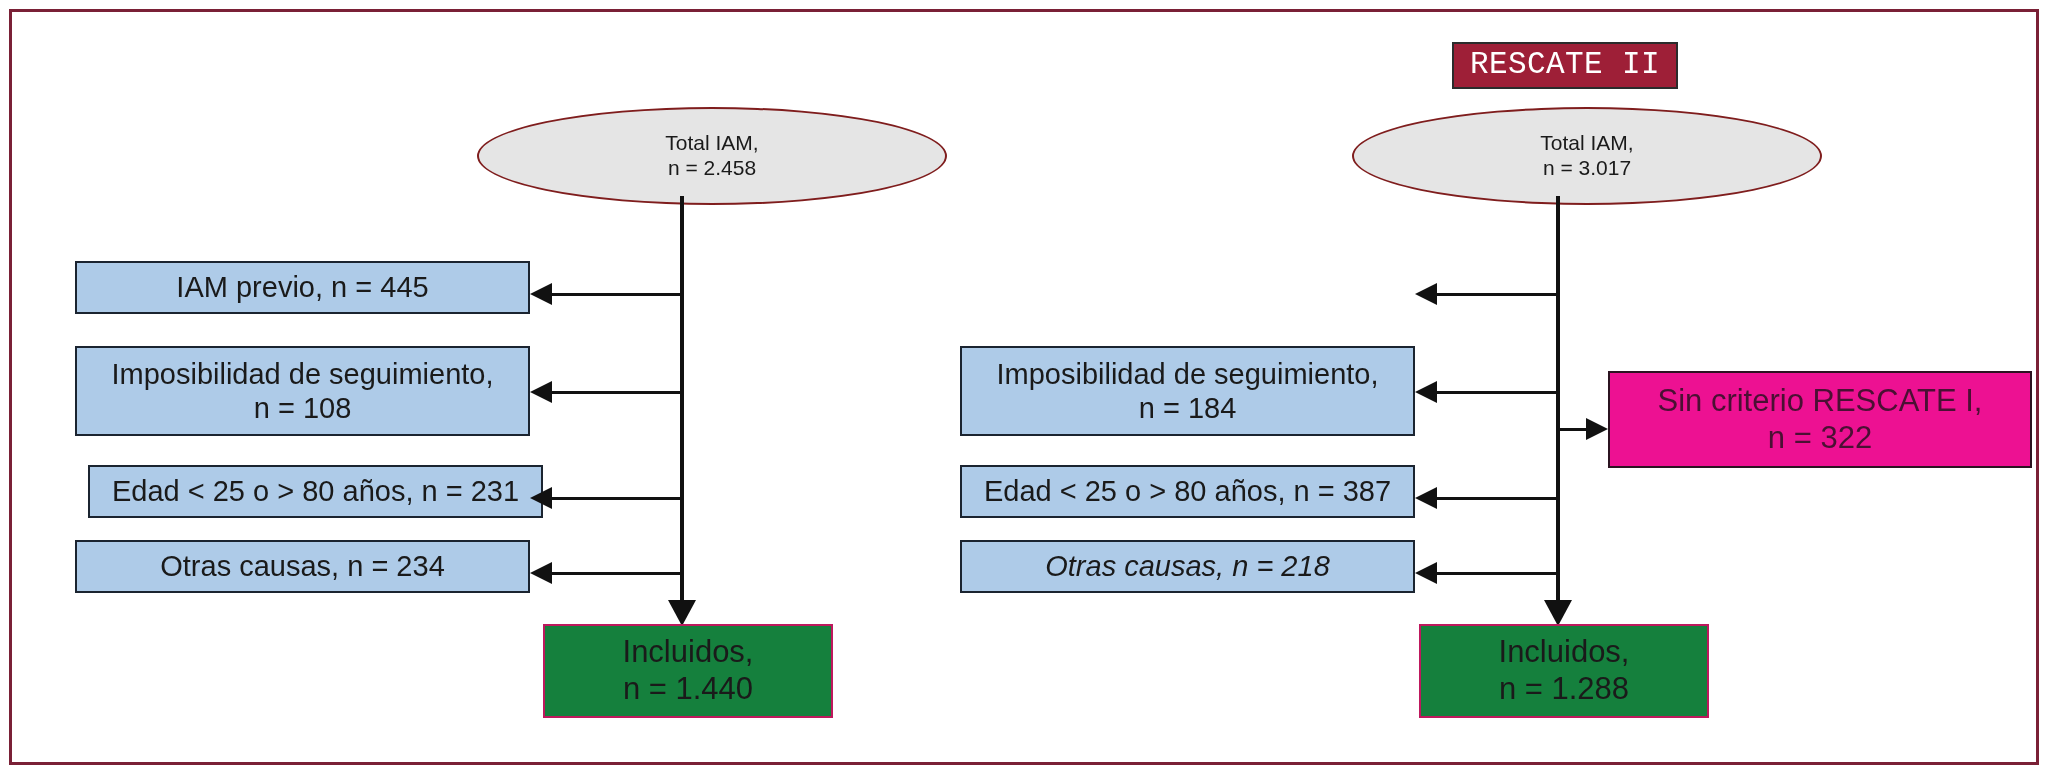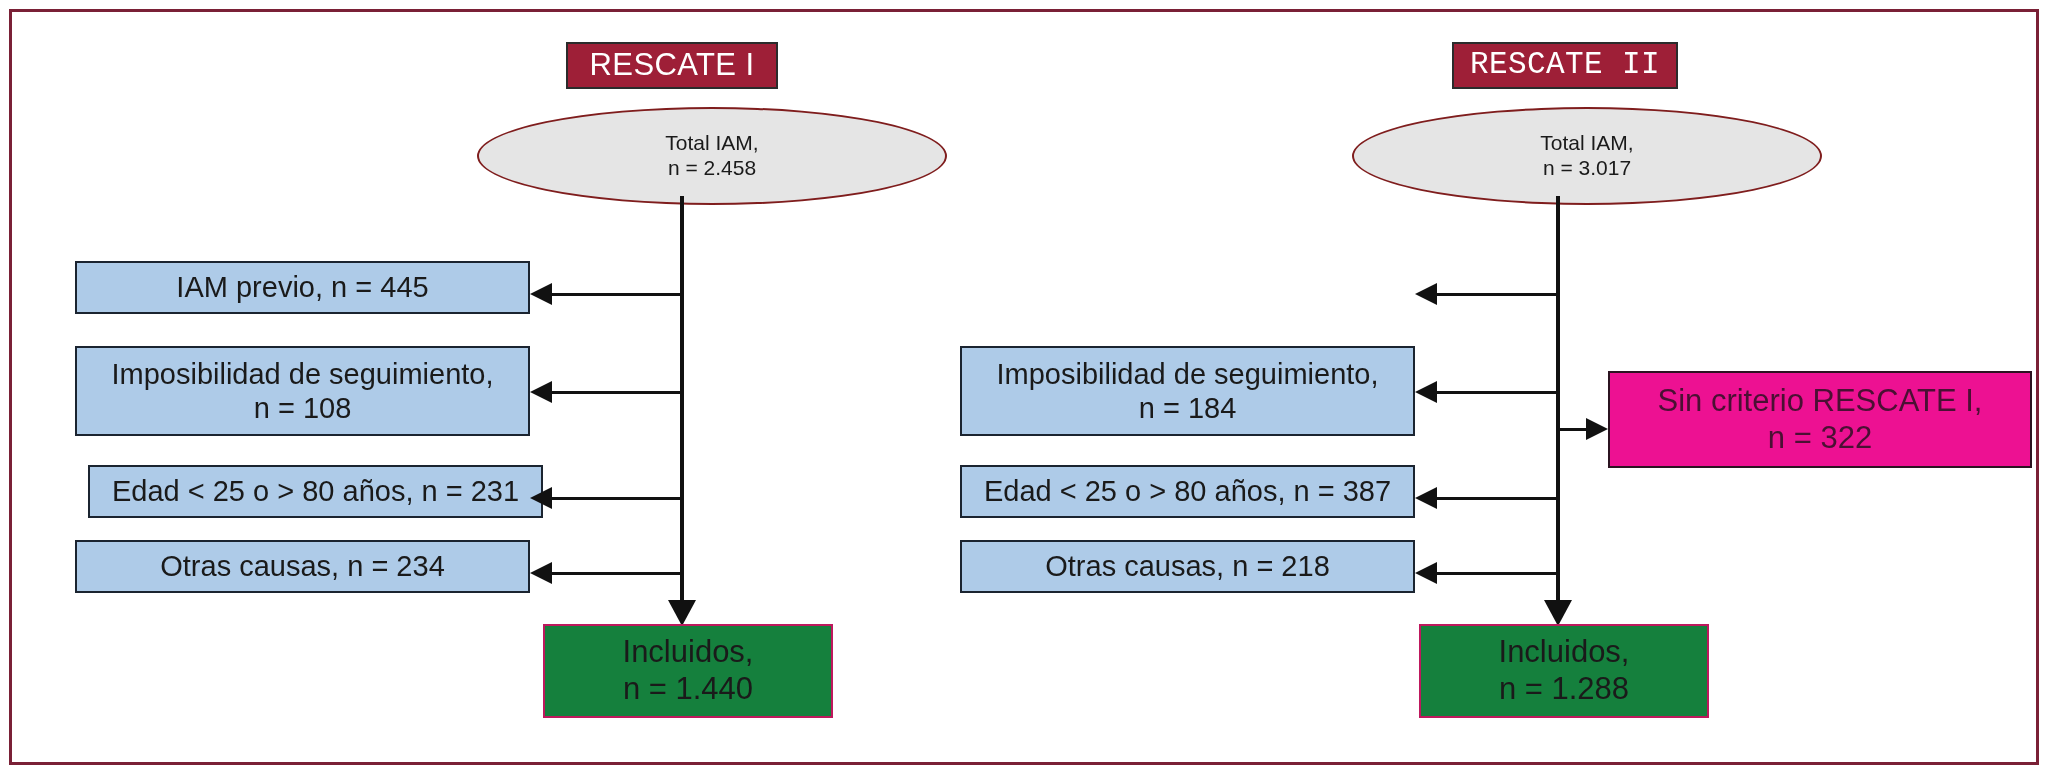--- a/index.html
+++ b/index.html
@@ -111,21 +111,20 @@
   }
 </style>
 </head>
 <body>
 
 <div id="figure">
   <div id="frame"></div>
 
   <div class="canvas">
 
-    <div class="node banner" style="left:566px;top:42px;width:212px;height:47px;">RESCATE I</div>
 
     <div class="node ellipse" style="left:477px;top:107px;width:470px;height:98px;">Total IAM,
 n = 2.458</div>
 
     <div class="vline" style="left:680px;top:196px;height:420px;"></div>
     <div class="arrow-down" style="left:668px;top:600px;"></div>
 
     <div class="node boxblue" style="left:75px;top:261px;width:455px;height:53px;">IAM previo, n = 445</div>
     <div class="hline" style="left:552px;top:293px;width:130px;"></div>
     <div class="arrow-left" style="left:530px;top:283px;"></div>
@@ -159,21 +158,21 @@
 
     <div class="node boxblue" style="left:960px;top:346px;width:455px;height:90px;">Imposibilidad de seguimiento,
 n = 184</div>
     <div class="hline" style="left:1437px;top:391px;width:121px;"></div>
     <div class="arrow-left" style="left:1415px;top:381px;"></div>
 
     <div class="node boxblue" style="left:960px;top:465px;width:455px;height:53px;">Edad &lt; 25 o &gt; 80 años, n = 387</div>
     <div class="hline" style="left:1437px;top:497px;width:121px;"></div>
     <div class="arrow-left" style="left:1415px;top:487px;"></div>
 
-    <div class="node boxblue" style="left:960px;top:540px;width:455px;height:53px;">Otras causas, n = 218</div>
+    <div class="node boxblue" style="left:960px;top:540px;width:455px;height:53px;font-style:italic;">Otras causas, n = 218</div>
     <div class="hline" style="left:1437px;top:572px;width:121px;"></div>
     <div class="arrow-left" style="left:1415px;top:562px;"></div>
 
     <div class="node boxpink" style="left:1608px;top:371px;width:424px;height:97px;">Sin criterio RESCATE I,
 n = 322</div>
     <div class="hline" style="left:1560px;top:428px;width:26px;"></div>
     <div class="arrow-right" style="left:1586px;top:418px;"></div>
 
     <div class="node boxgreen" style="left:1419px;top:624px;width:290px;height:94px;">Incluidos,
 n = 1.288</div>

